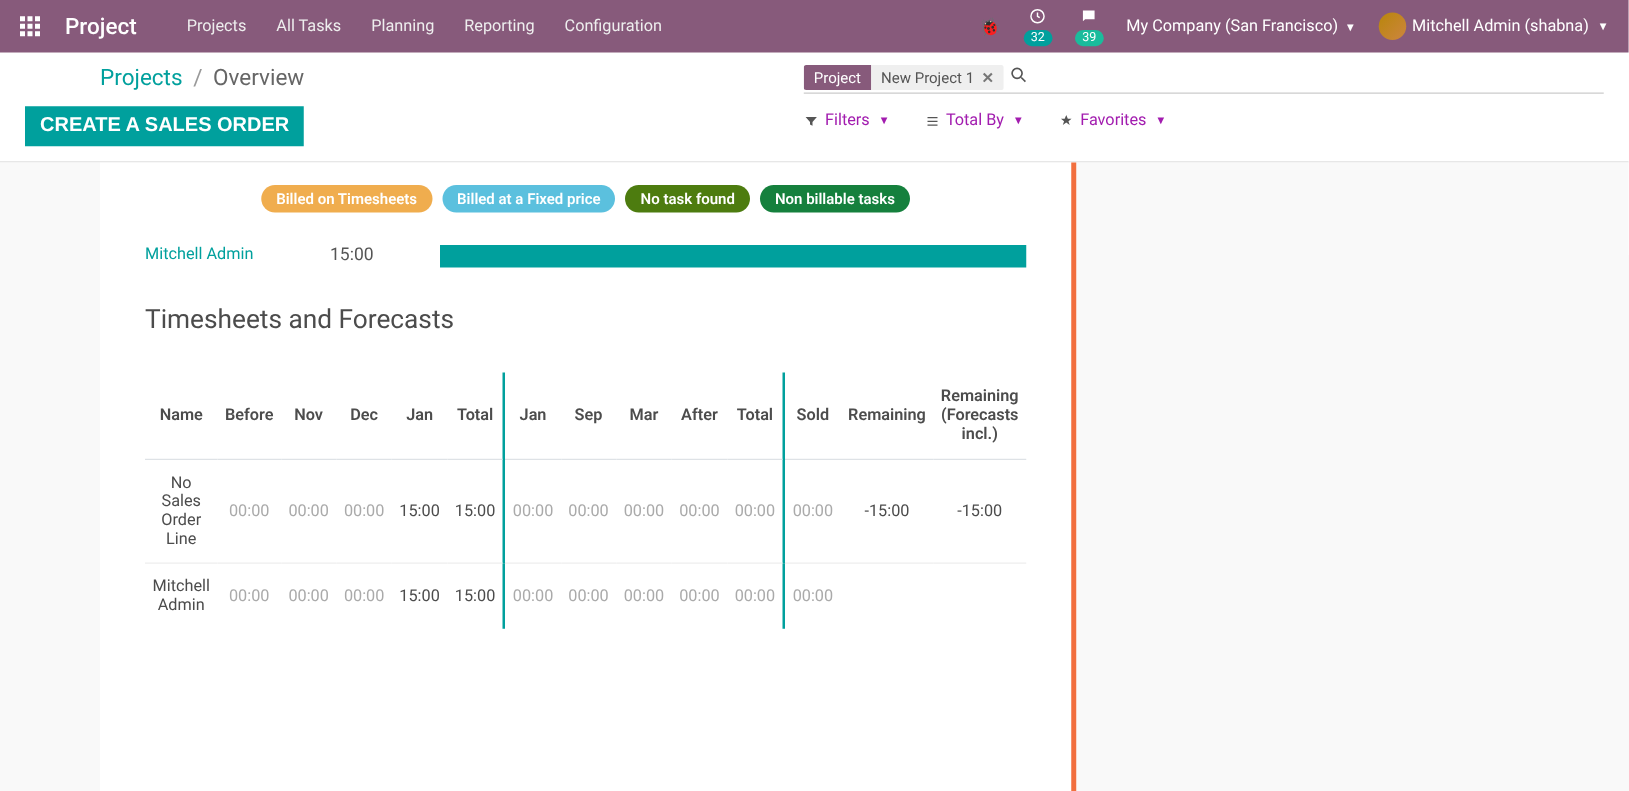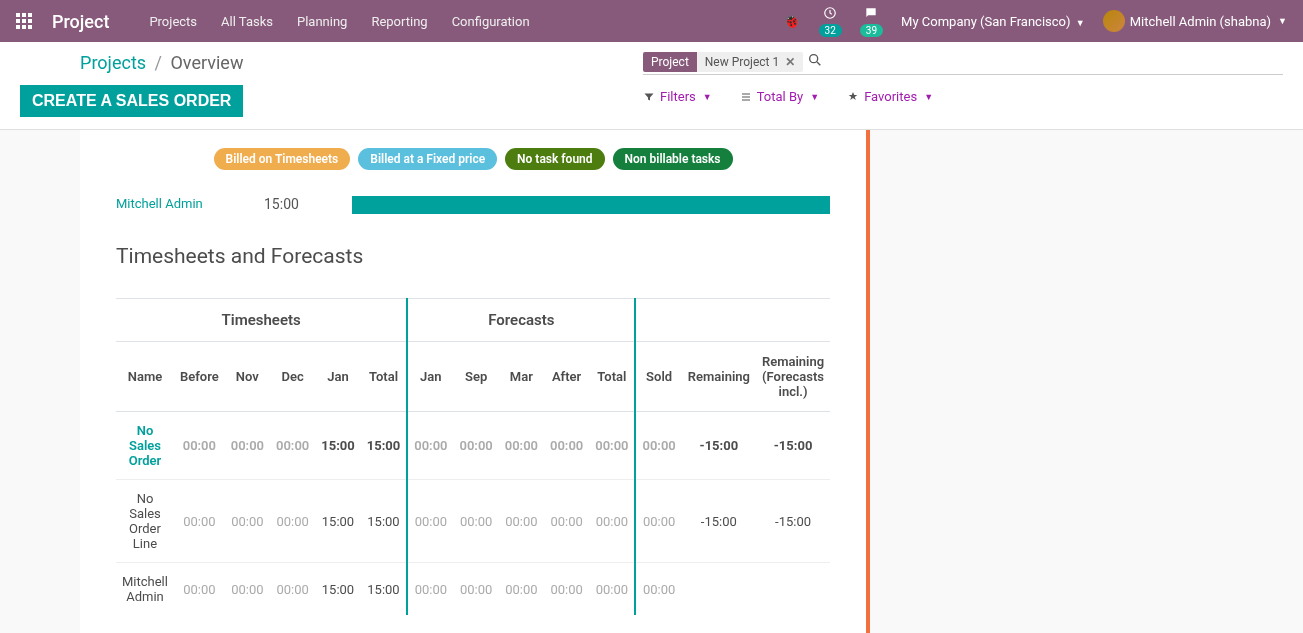--- a/index.html
+++ b/index.html
@@ -182,59 +182,38 @@
     <div class="bar-row">
       <span class="bar-name">Mitchell Admin</span>
       <span class="bar-time">15:00</span>
       <div class="bar"></div>
     </div>
 
     <h2 class="section">Timesheets and Forecasts</h2>
 
     <table class="ts">
       <thead>
-        <tr class="group-header top-border">
-          <th colspan="6">Timesheets</th>
-          <th colspan="5" class="vsep">Forecasts</th>
-          <th colspan="3" class="vsep"></th>
-        </tr>
         <tr>
           <th>Name</th>
           <th>Before</th>
           <th>Nov</th>
           <th>Dec</th>
           <th>Jan</th>
           <th>Total</th>
           <th class="vsep">Jan</th>
           <th>Sep</th>
           <th>Mar</th>
           <th>After</th>
           <th>Total</th>
           <th class="vsep">Sold</th>
           <th>Remaining</th>
           <th>Remaining (Forecasts incl.)</th>
         </tr>
       </thead>
       <tbody id="tbody">
-          <tr class="row-head">
-            <td class="name-col first">No Sales Order</td>
-            <td class="muted">00:00</td>
-            <td class="muted">00:00</td>
-            <td class="muted">00:00</td>
-            <td style="font-weight: 700;">15:00</td>
-            <td style="font-weight: 700;">15:00</td>
-            <td class="muted vsep">00:00</td>
-            <td class="muted">00:00</td>
-            <td class="muted">00:00</td>
-            <td class="muted">00:00</td>
-            <td class="muted">00:00</td>
-            <td class="muted vsep">00:00</td>
-            <td style="font-weight: 700;">-15:00</td>
-            <td style="font-weight: 700;">-15:00</td>
-          </tr>
           <tr>
             <td class="name-col">No Sales Order Line</td>
             <td class="muted">00:00</td>
             <td class="muted">00:00</td>
             <td class="muted">00:00</td>
             <td>15:00</td>
             <td>15:00</td>
             <td class="muted vsep">00:00</td>
             <td class="muted">00:00</td>
             <td class="muted">00:00</td>

